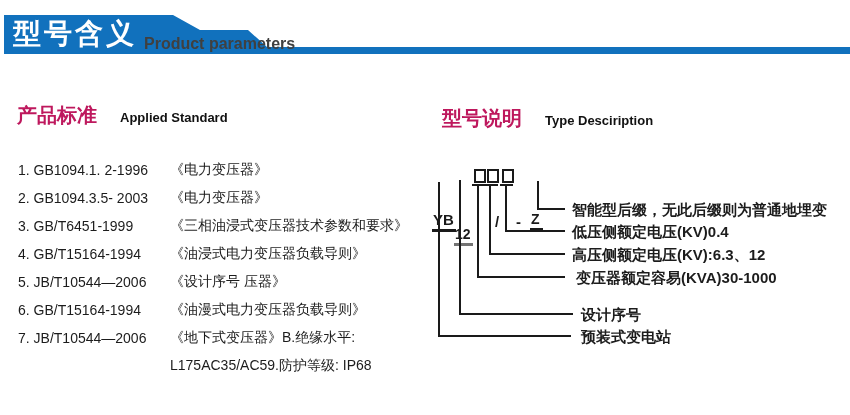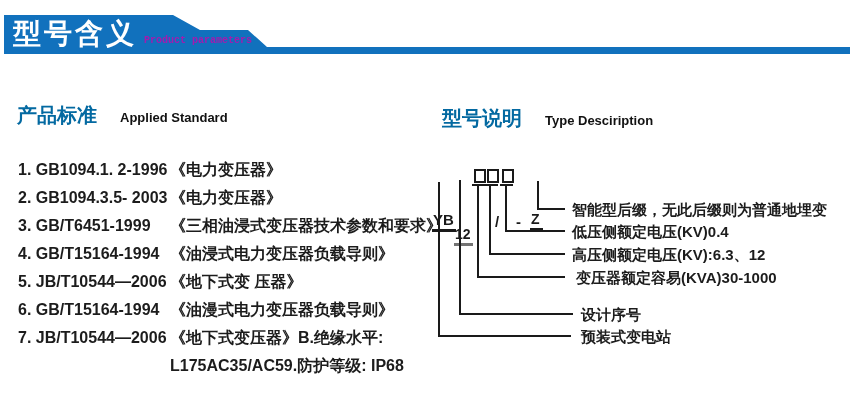--- a/index.html
+++ b/index.html
@@ -7,32 +7,32 @@
     width:850px;height:415px;background:#ffffff;position:relative;overflow:hidden;
     font-family:"Liberation Sans","DejaVu Sans",sans-serif;color:#1c1c1c;
   }
   
   .banner-svg{position:absolute;left:0;top:0;}
   .banner-title{
     position:absolute;left:13px;top:15px;font-size:28px;font-weight:bold;
     color:#ffffff;letter-spacing:3px;white-space:nowrap;
   }
   .banner-sub{
-    position:absolute;left:144px;top:35px;font-size:10px;font-weight:bold;
-    color:#a21caf;white-space:nowrap;font-family:Liberation Mono, monospace;
+    position:absolute;left:144px;top:35px;font-size:16px;font-weight:bold;
+    color:#404040;white-space:nowrap;
   }
   
   .sec-head{position:absolute;white-space:nowrap;}
-  .sec-head .cn{font-size:20px;font-weight:bold;color:#0369a1;}
+  .sec-head .cn{font-size:20px;font-weight:bold;color:#be185d;}
   .sec-head .en{font-size:13px;font-weight:bold;color:#111111;margin-left:23px;}
   #head-left{left:17px;top:102px;}
   #head-right{left:442px;top:105px;}
   
   .std-list{position:absolute;left:18px;top:156px;width:412px;}
-  .std-row{display:flex;height:28px;align-items:center;font-size:16px;font-weight:bold;white-space:nowrap;}
+  .std-row{display:flex;height:28px;align-items:center;font-size:14px;font-weight:normal;white-space:nowrap;}
   .std-code{width:152px;flex:none;}
   .std-title{flex:1;}
   
   .codeseg{position:absolute;font-weight:bold;color:#1a1a1a;white-space:nowrap;margin-top:48px;}
   #code-yb{left:432px;top:163px;font-size:15px;border-bottom:3px solid #1a1a1a;padding:0 2px 1px 1px;}
   #code-12{left:454px;top:178px;font-size:14px;border-bottom:3px solid #737373;padding:0 2px 1px 1px;}
   #code-slash{left:495px;top:165px;font-size:15px;}
   #code-dash{left:516px;top:165px;font-size:15px;}
   #code-z{left:530px;top:163px;font-size:14px;border-bottom:3px solid #1a1a1a;padding:0 3px 1px 1px;}
   .cbox{position:absolute;width:8px;height:10px;border:2px solid #1a1a1a;top:169px;background:#fff;}
@@ -77,21 +77,21 @@
   <div class="std-row">
     <span class="std-code">3. GB/T6451-1999</span>
     <span class="std-title">《三相油浸式变压器技术参数和要求》</span>
   </div>
   <div class="std-row">
     <span class="std-code">4. GB/T15164-1994</span>
     <span class="std-title">《油浸式电力变压器负载导则》</span>
   </div>
   <div class="std-row">
     <span class="std-code">5. JB/T10544—2006</span>
-    <span class="std-title">《地下式变 压器》</span>
+    <span class="std-title">《设计序号 压器》</span>
   </div>
   <div class="std-row">
     <span class="std-code">6. GB/T15164-1994</span>
     <span class="std-title">《油漫式电力变压器负载导则》</span>
   </div>
   <div class="std-row">
     <span class="std-code">7. JB/T10544—2006</span>
     <span class="std-title">《地下式变压器》B.绝缘水平:</span>
   </div>
   <div class="std-row">

